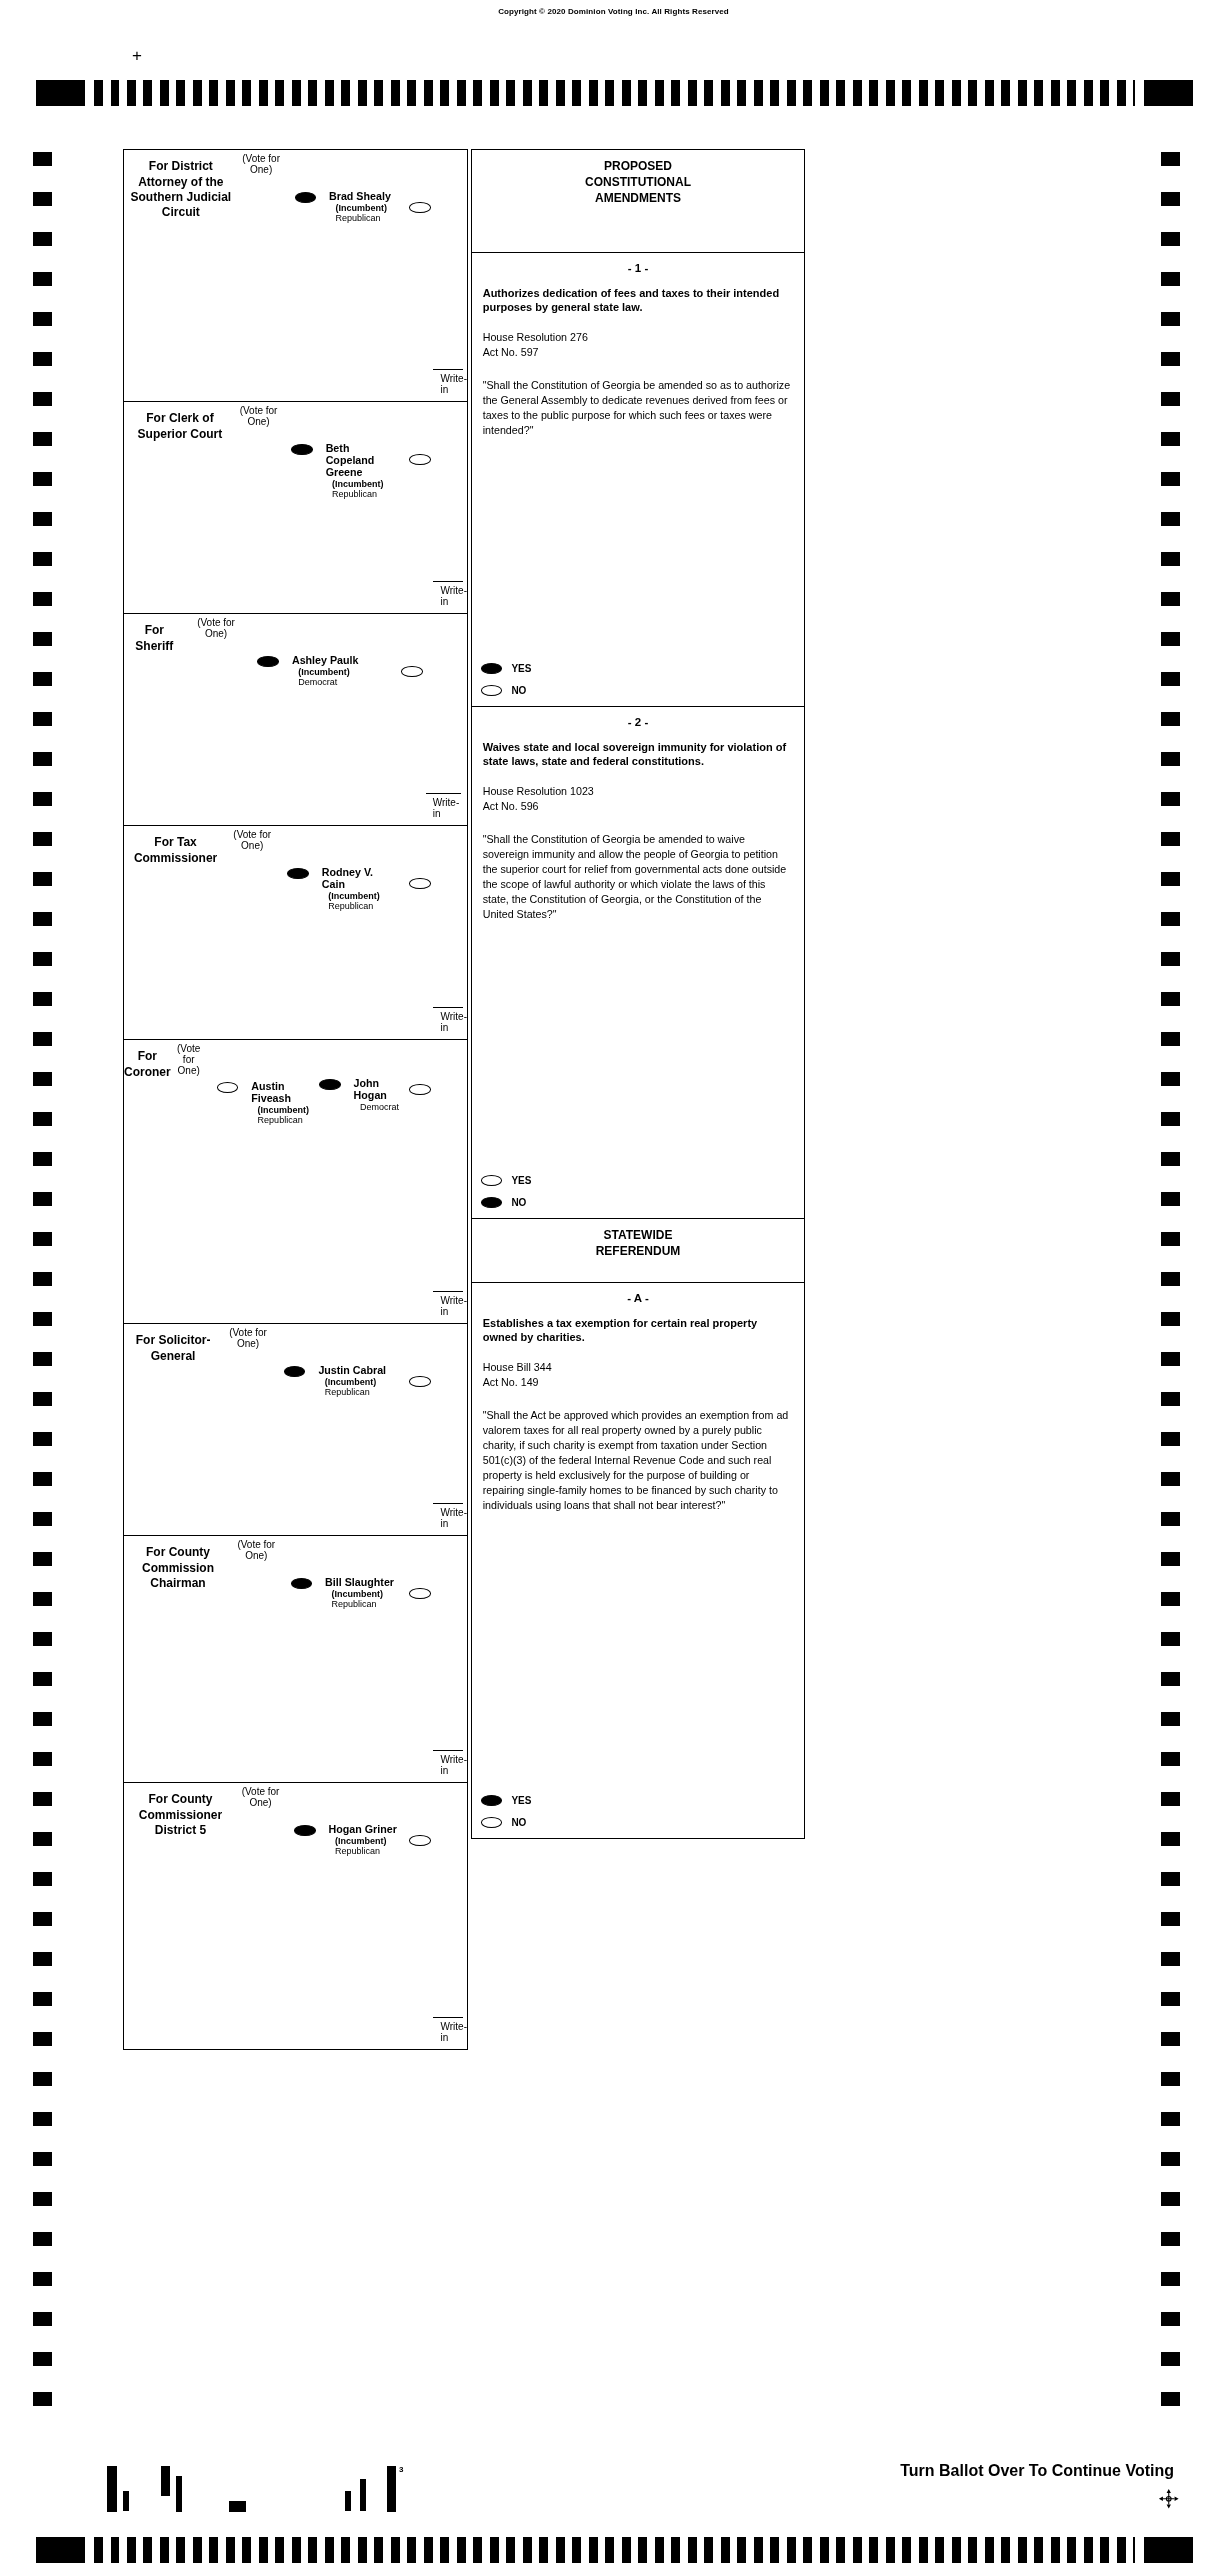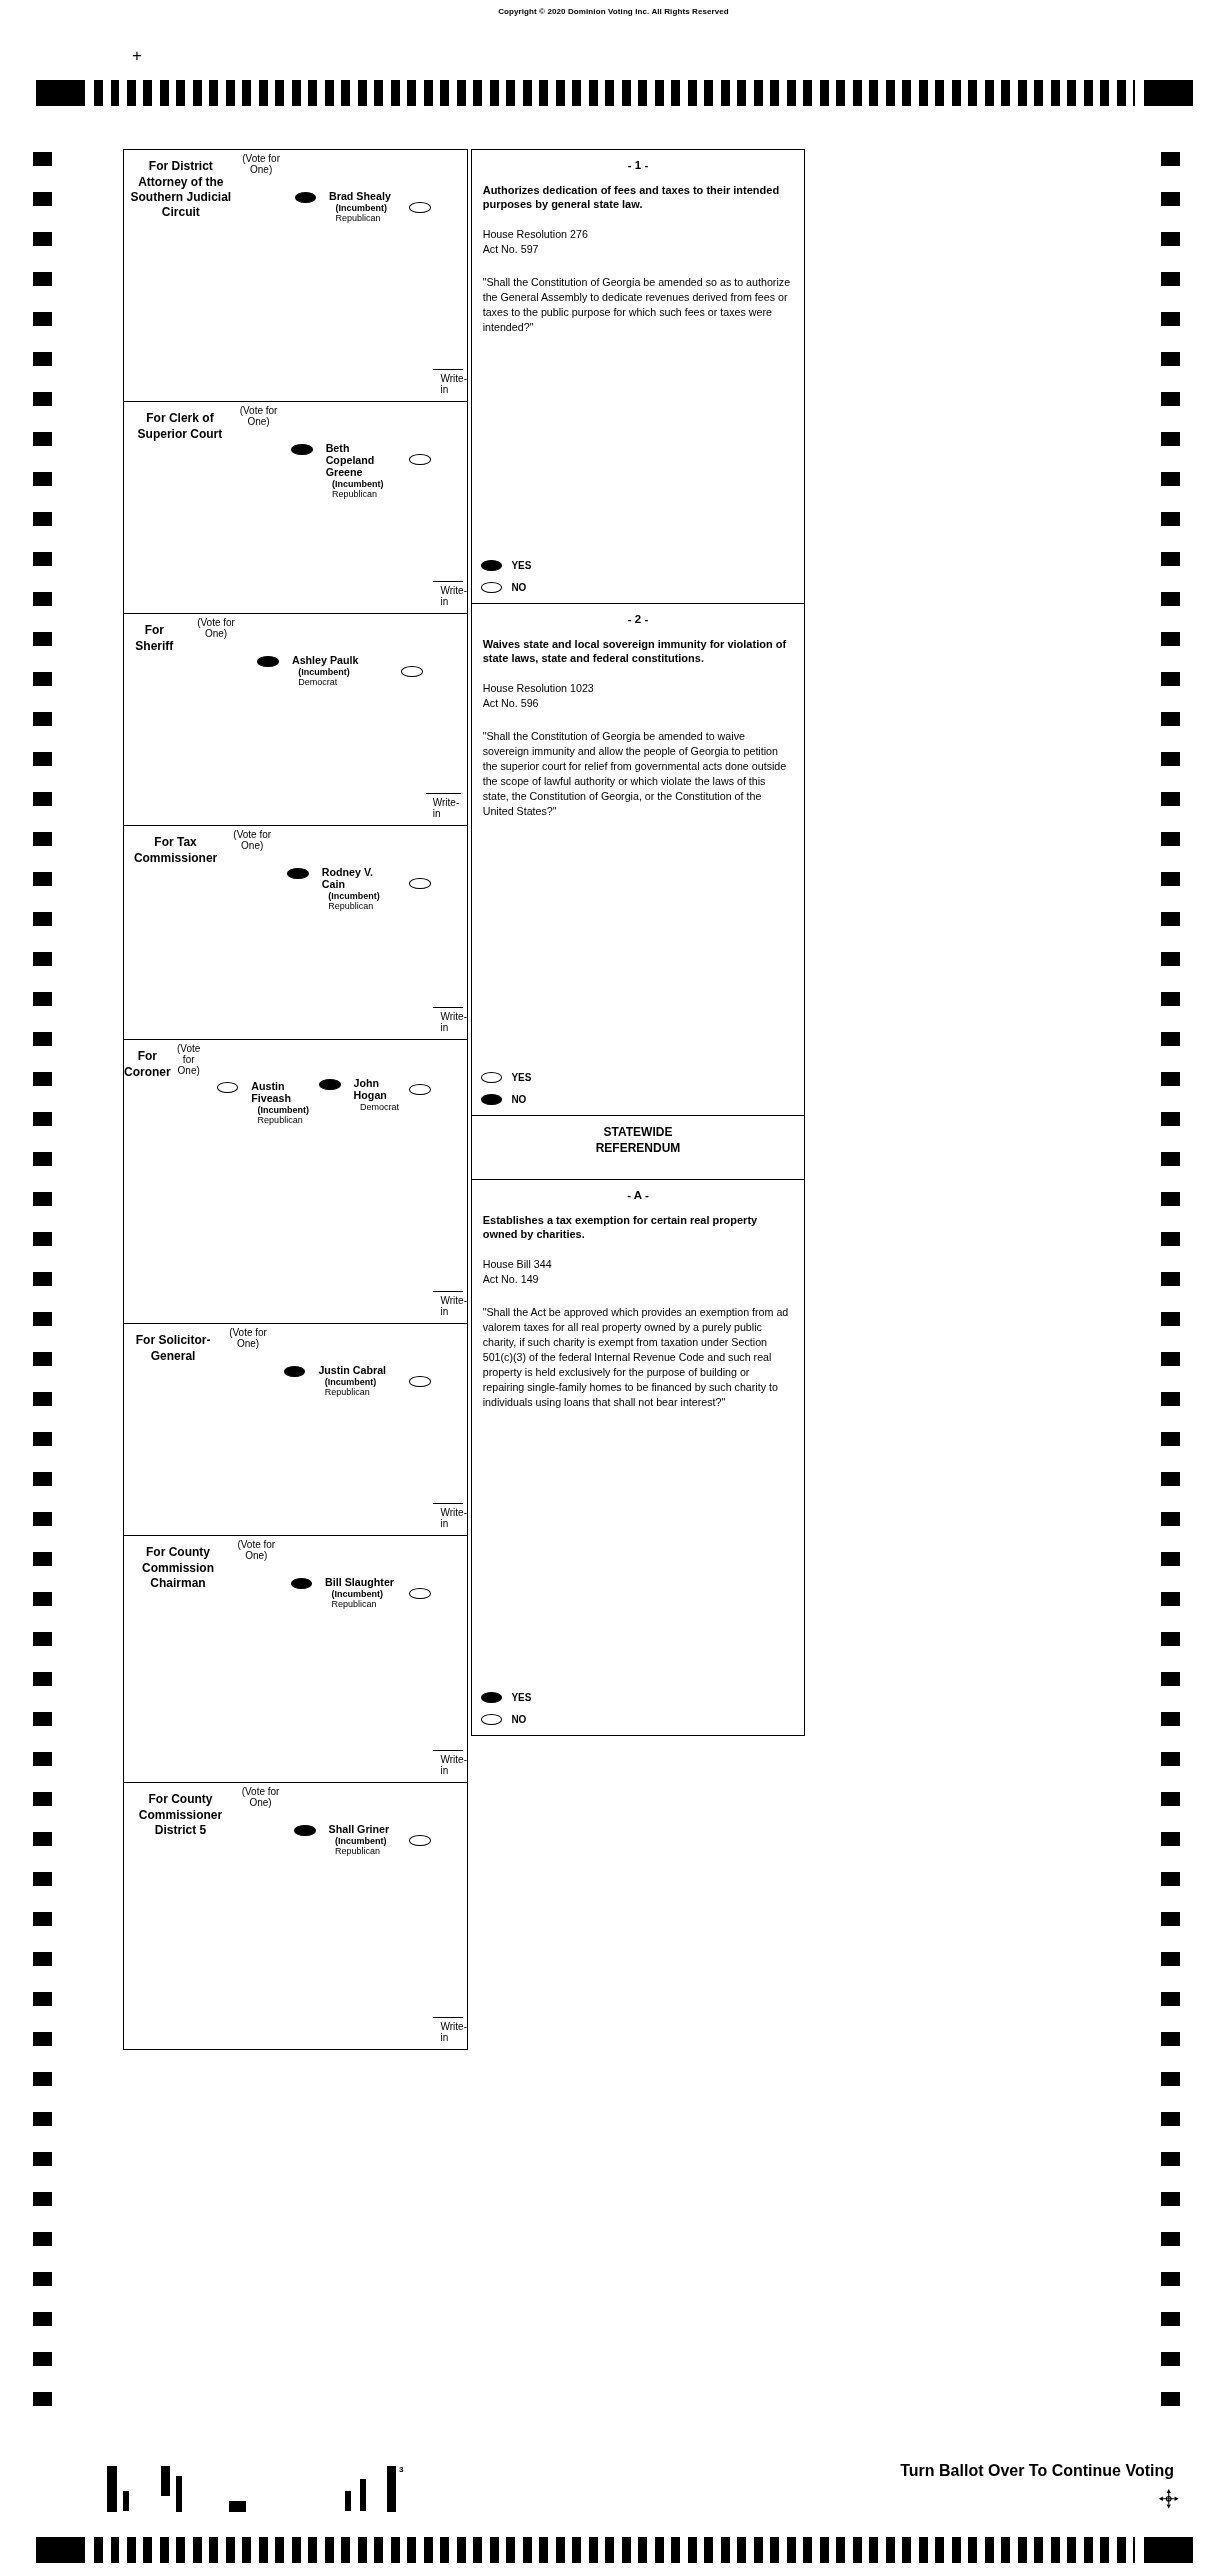--- a/index.html
+++ b/index.html
@@ -227,37 +227,42 @@
     </div>
   </section>
 
   <section class="contest" style="min-height:266px">
     <h2 class="contest-title">For County Commissioner
 District 5</h2>
     <div class="vote-for">(Vote for One)</div>
     <div class="cand-row">
       <span class="oval filled"></span>
       <span>
-        <span class="cand-name">Shall Griner</span>
+        <span class="cand-name">Hogan Griner</span>
         <span class="cand-sub"><b>(Incumbent)</b> <span>Republican</span></span>
       </span>
     </div>
     <div class="cand-row empty-row">
       <span class="oval"></span>
     </div>
     <div class="writein">
       <div class="writein-line"></div>
       <div class="writein-label">Write-in</div>
     </div>
   </section>
 
 </div>
 
 <div class="col-right">
 
+  <div class="box-header" style="min-height:103px">
+    <span class="hdr-text">PROPOSED
+CONSTITUTIONAL
+AMENDMENTS</span>
+  </div>
 
   <section class="measure" style="min-height:454px">
     <div class="measure-number">- 1 -</div>
     <div class="measure-summary">Authorizes dedication of fees and taxes to their intended purposes by general state law.</div>
     <div class="measure-ref">
       <div>House Resolution 276</div>
       <div>Act No. 597</div>
     </div>
     <div class="measure-question">"Shall the Constitution of Georgia be amended so as to authorize the General Assembly to dedicate revenues derived from fees or taxes to the public purpose for which such fees or taxes were intended?"</div>
     <div class="options">

